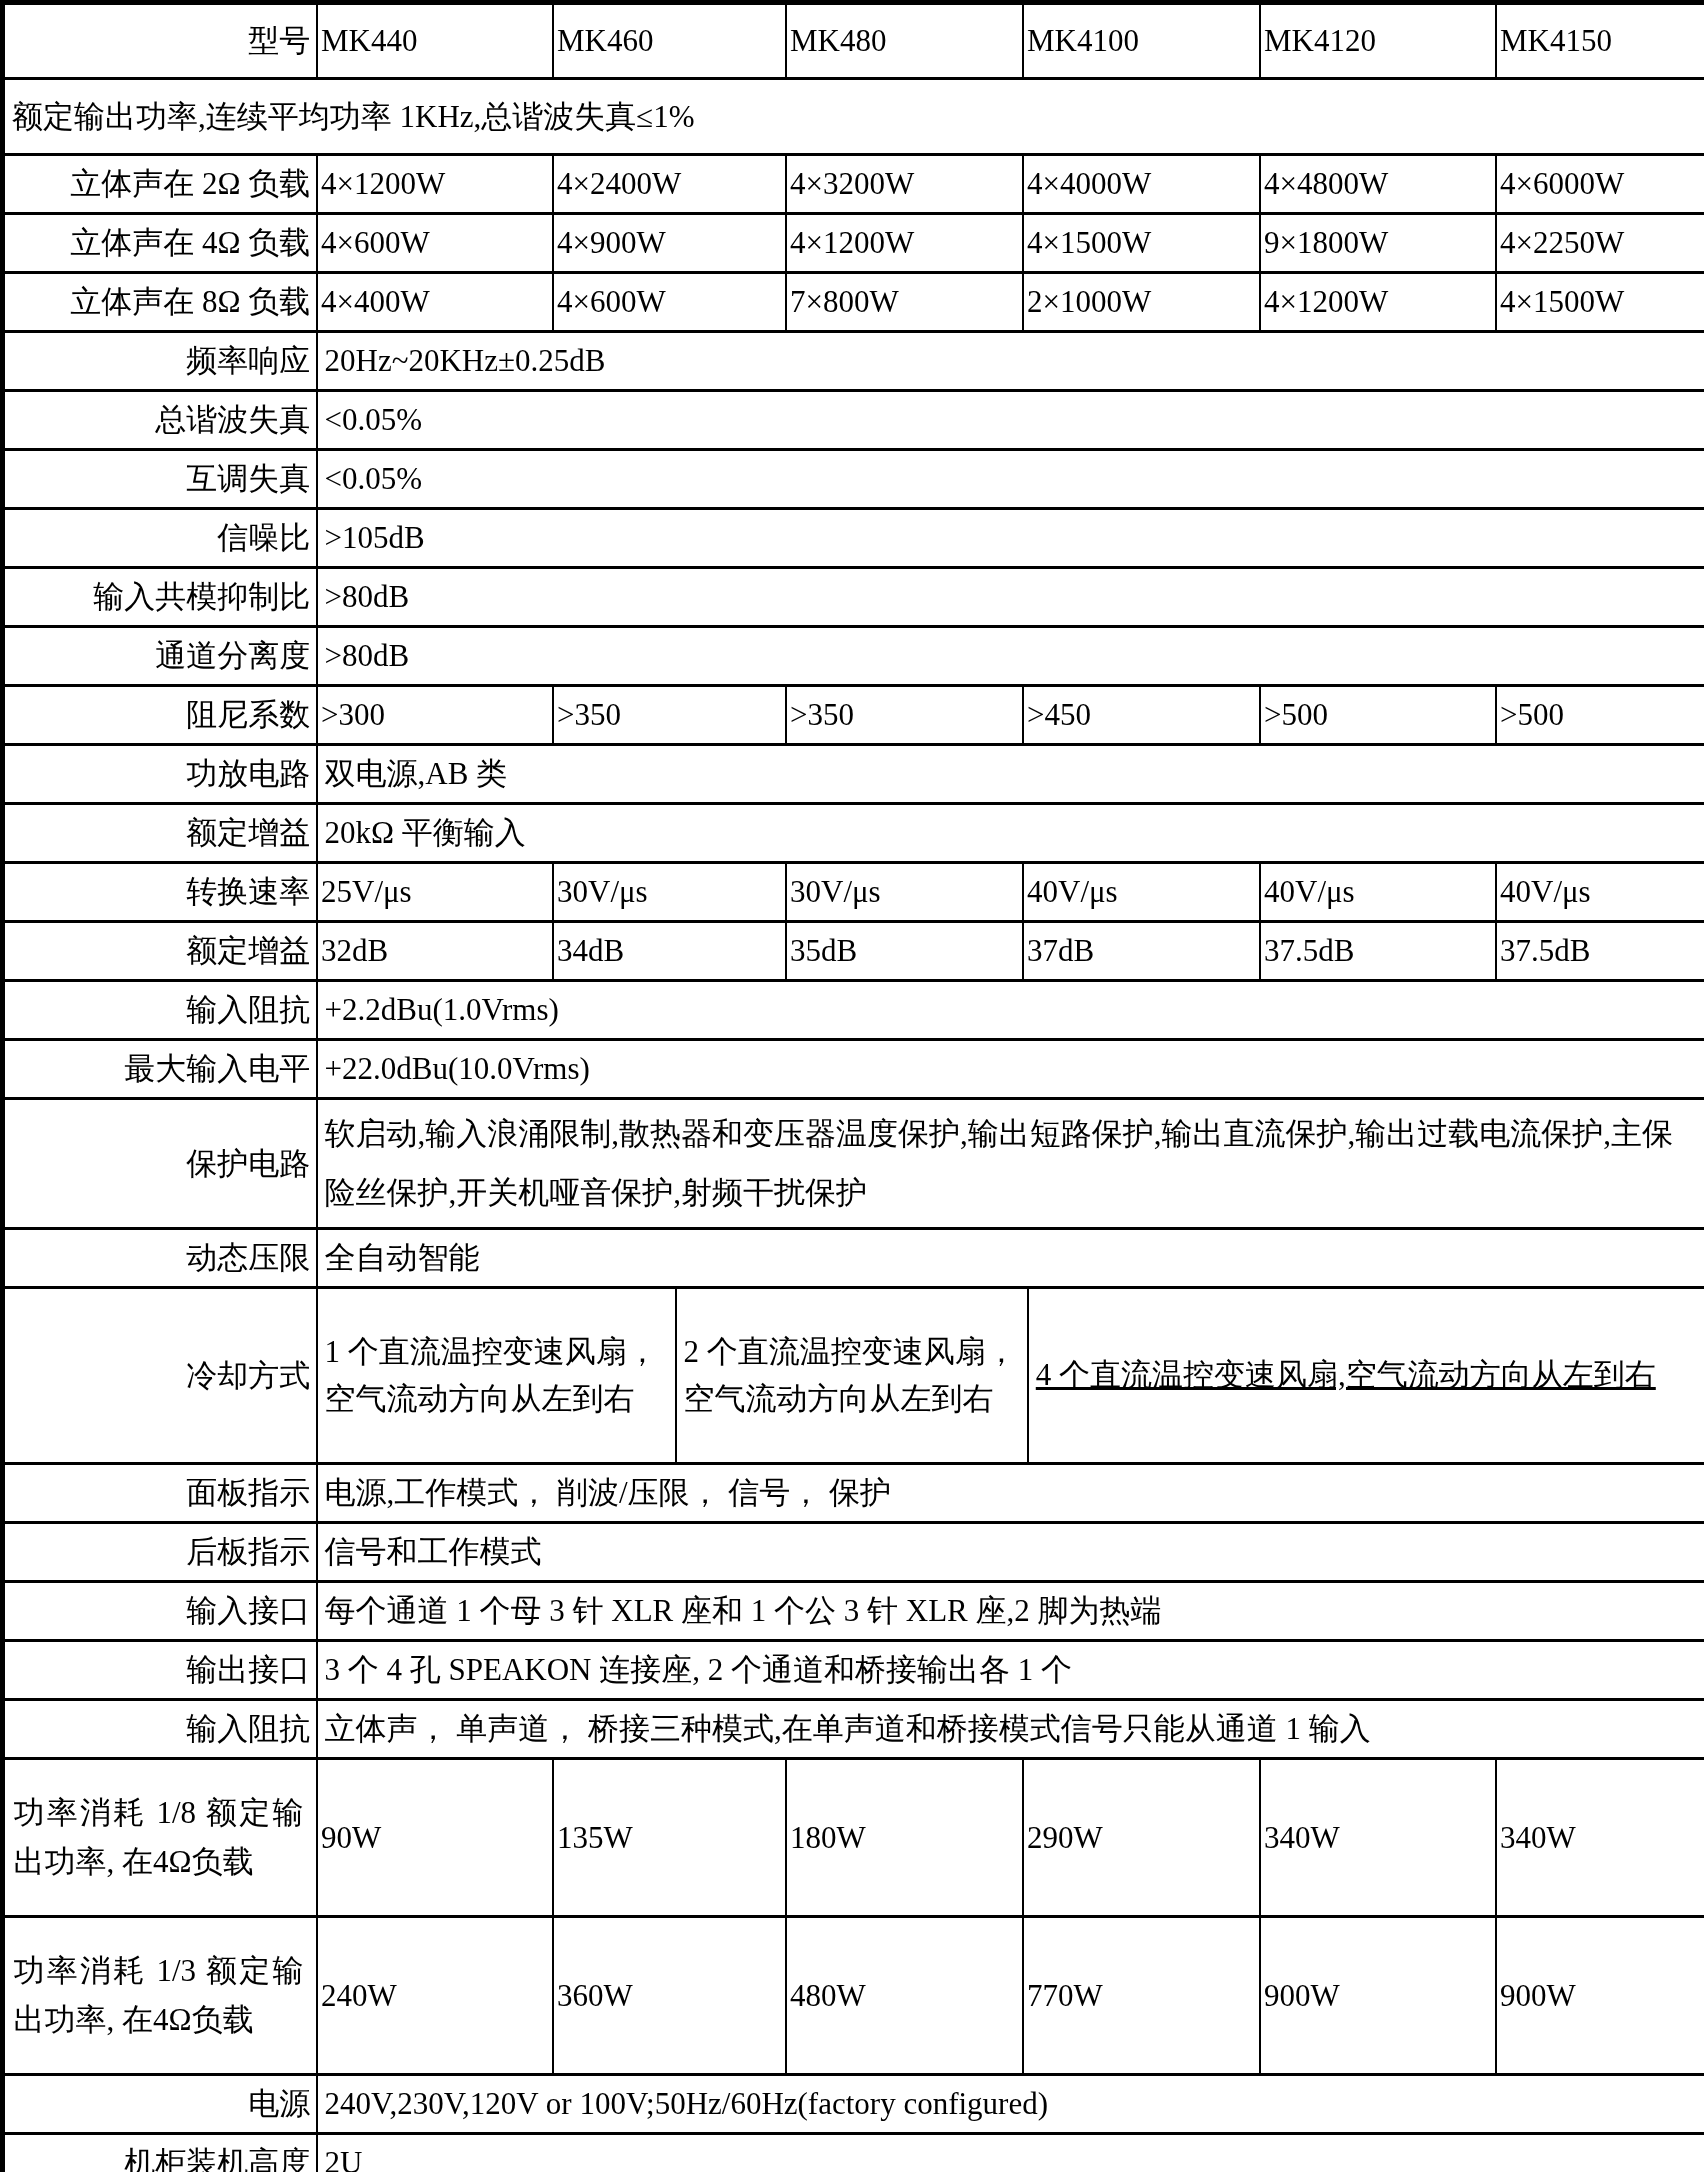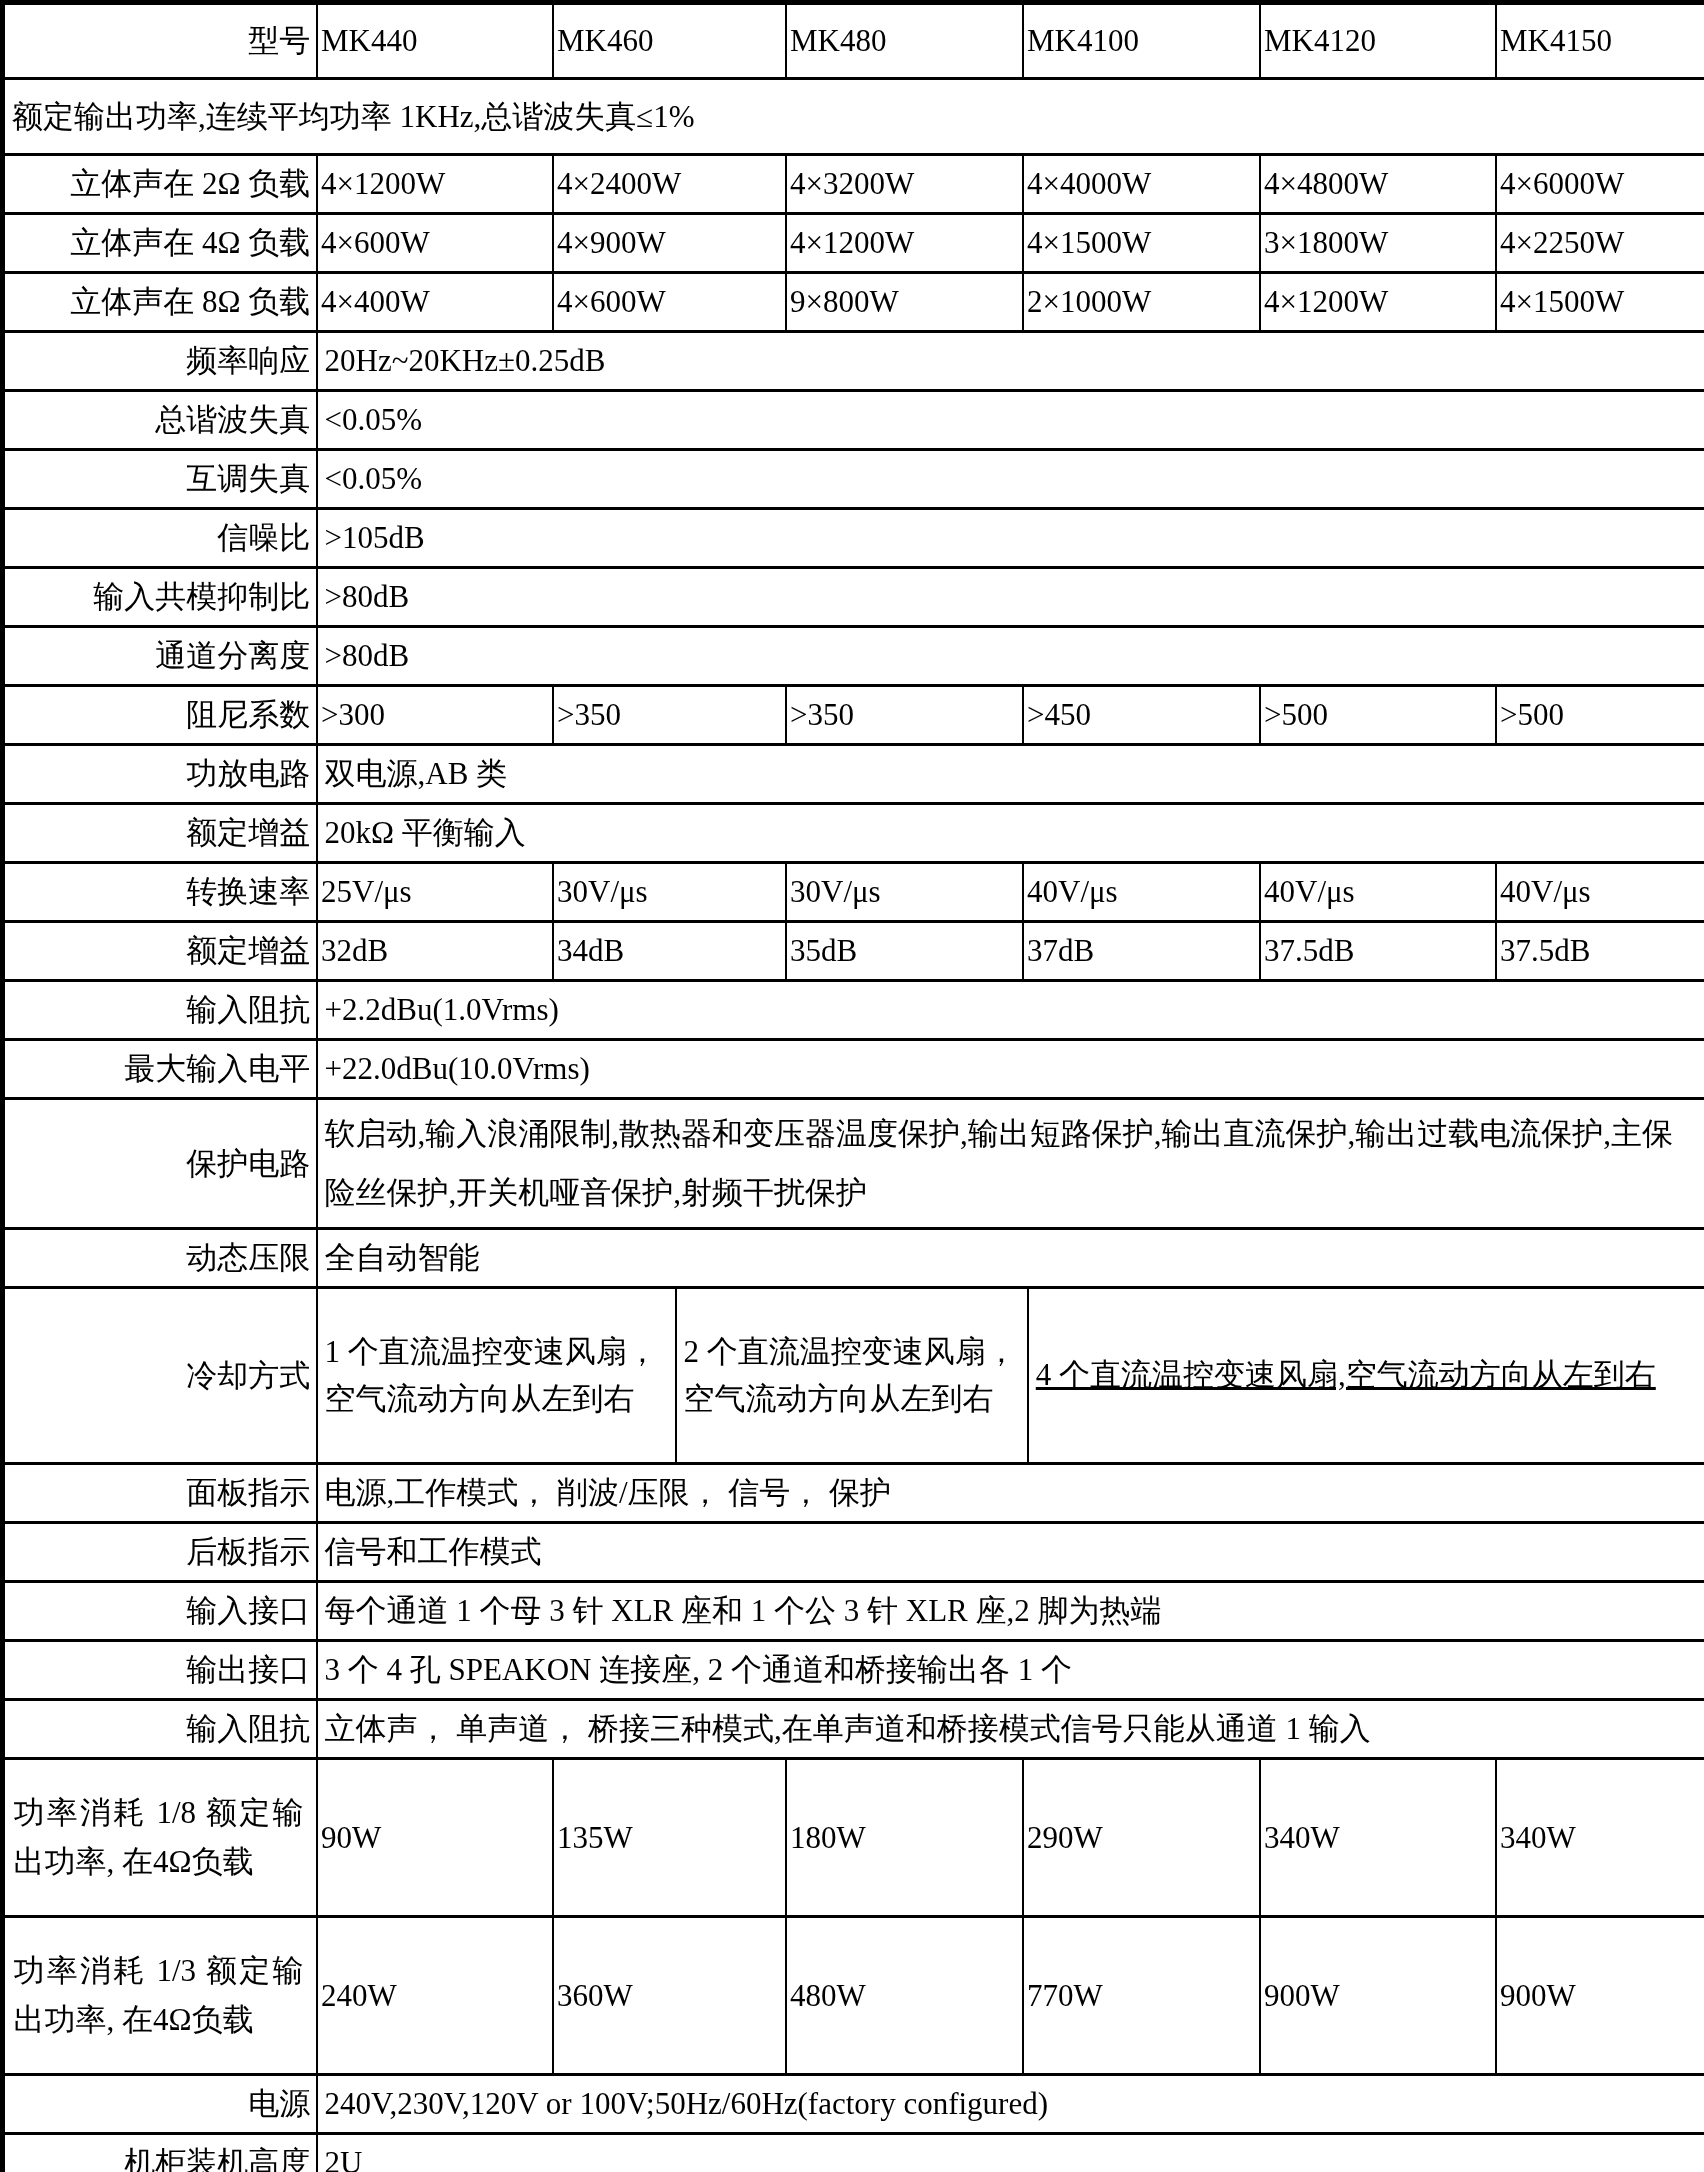--- a/index.html
+++ b/index.html
@@ -78,29 +78,29 @@
     <td class="val-c">4×4800W</td>
     <td class="val-c">4×6000W</td>
   </tr>
 
   <tr class="r-std">
     <td class="lbl">立体声在 4Ω 负载</td>
     <td class="val-c">4×600W</td>
     <td class="val-c">4×900W</td>
     <td class="val-c">4×1200W</td>
     <td class="val-c">4×1500W</td>
-    <td class="val-c">3×1800W</td>
+    <td class="val-c">9×1800W</td>
     <td class="val-c">4×2250W</td>
   </tr>
 
   <tr class="r-std">
     <td class="lbl">立体声在 8Ω 负载</td>
     <td class="val-c">4×400W</td>
     <td class="val-c">4×600W</td>
-    <td class="val-c">9×800W</td>
+    <td class="val-c">7×800W</td>
     <td class="val-c">2×1000W</td>
     <td class="val-c">4×1200W</td>
     <td class="val-c">4×1500W</td>
   </tr>
 
   <tr class="r-std">
     <td class="lbl">频率响应</td>
     <td class="val-l" colspan="6">20Hz~20KHz±0.25dB</td>
   </tr>
 

